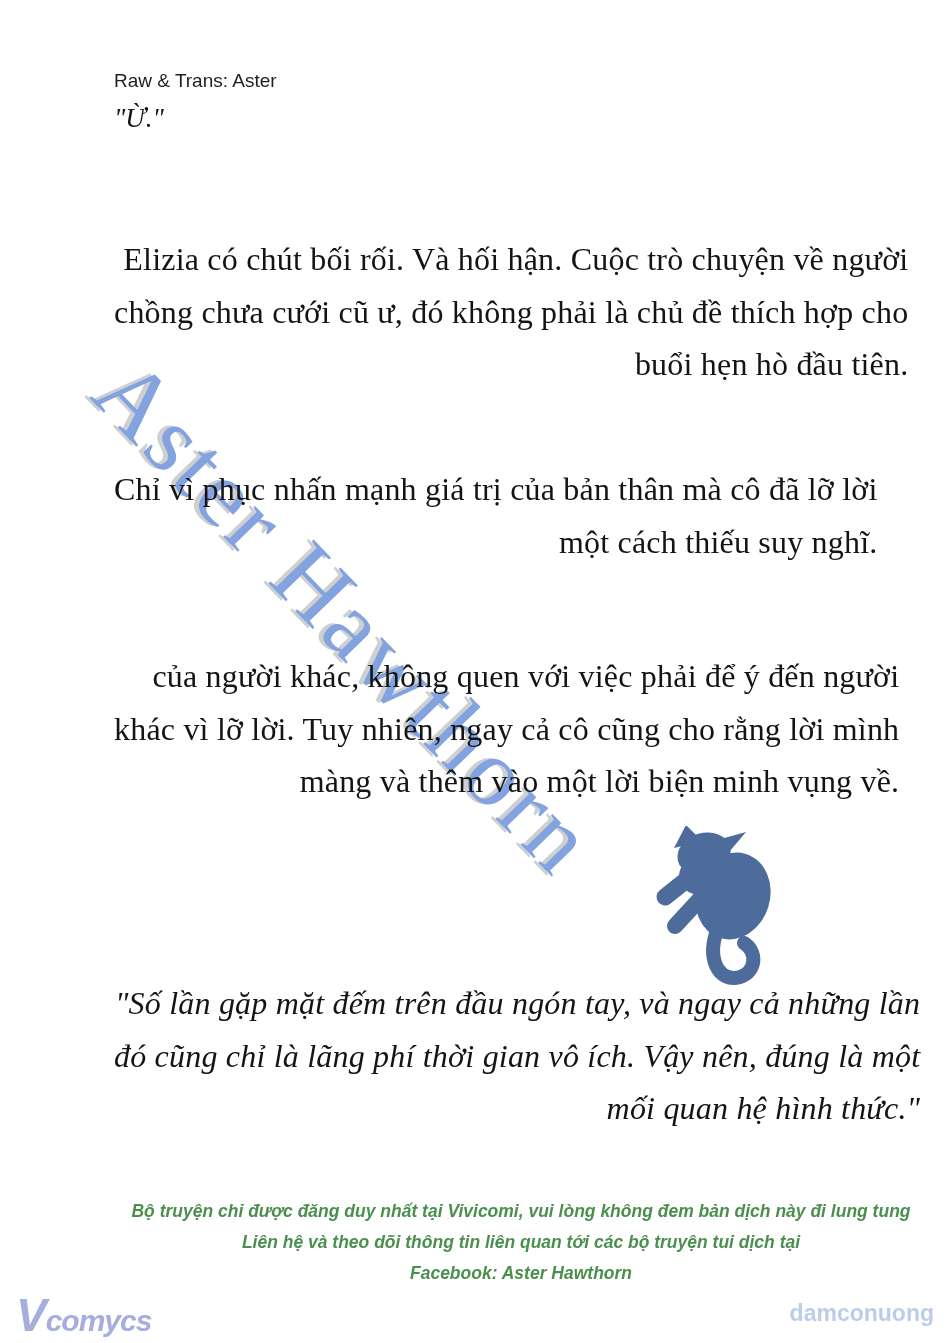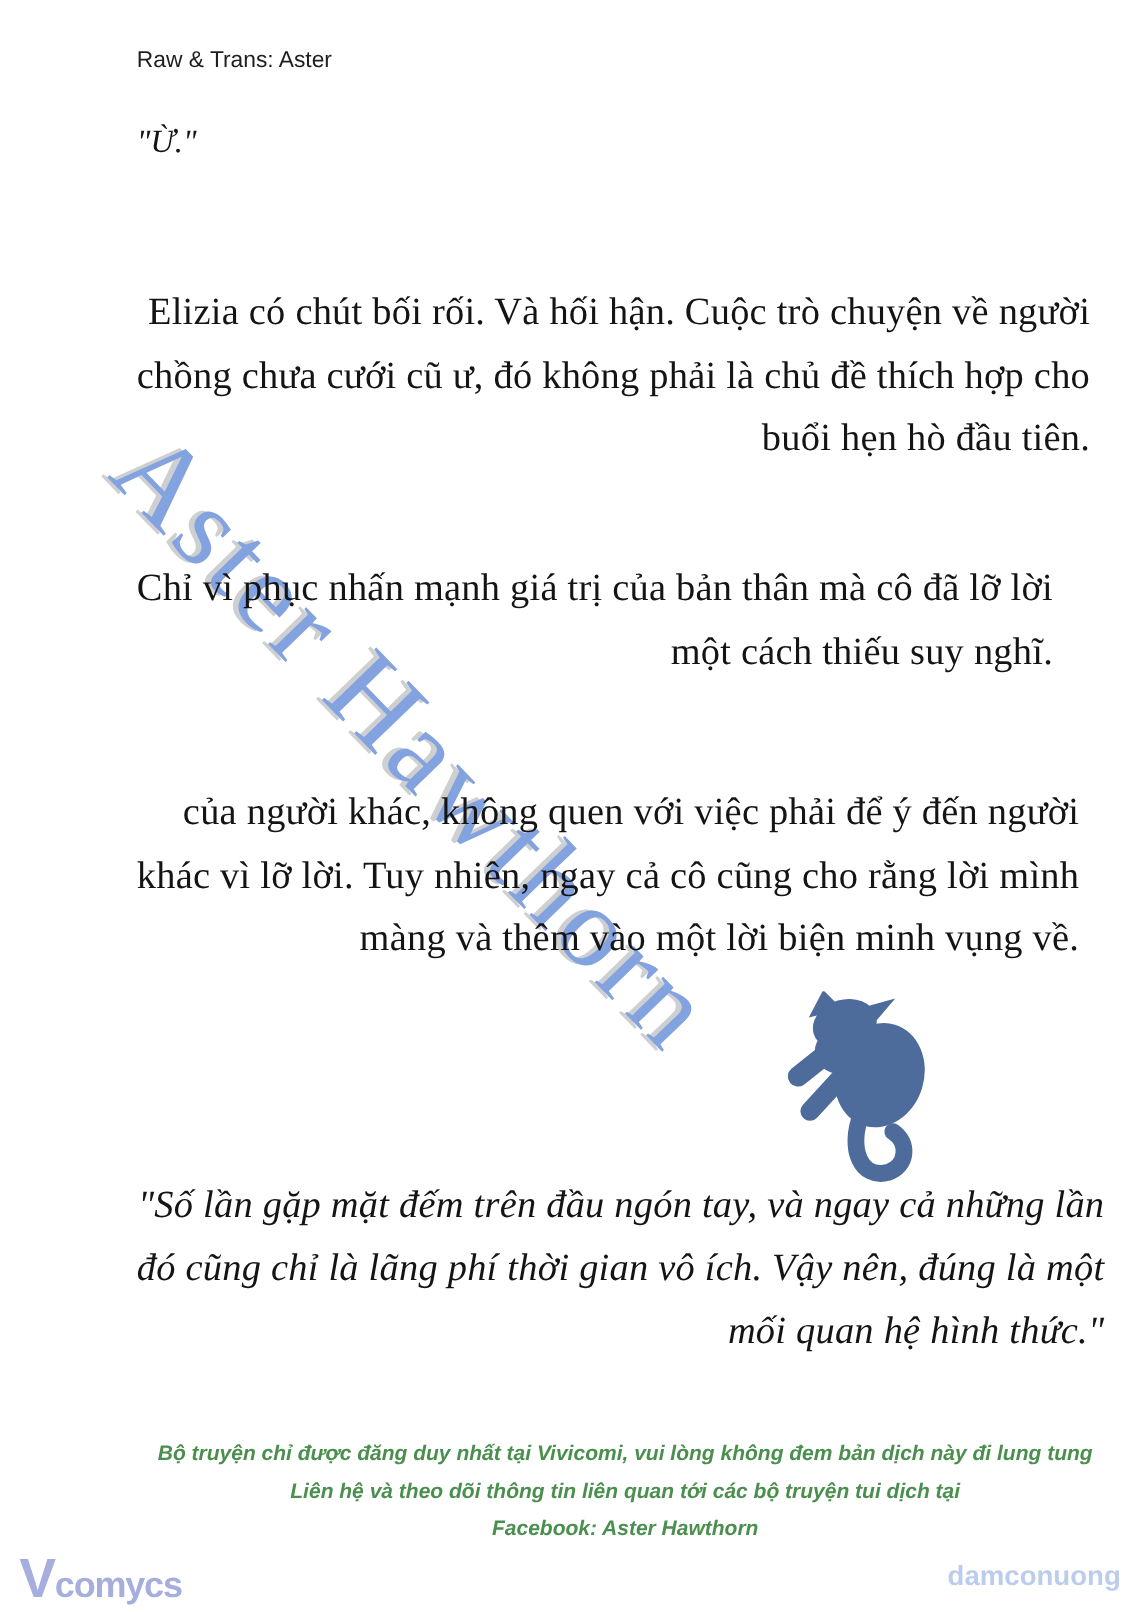--- a/index.html
+++ b/index.html
@@ -2,21 +2,21 @@
 <html><head>
 <meta charset="utf-8">
 <style>
   html,body { margin:0; padding:0; background:#ffffff; }
   .page {
     position:relative; width:950px; height:1343px;
     background:#ffffff; overflow:hidden;
     font-family:"Liberation Serif", serif;
   }
   .credit {
-    position:absolute; left:114px; top:40px;
+    position:absolute; left:114px; top:70px;
     font-family:"Liberation Sans", sans-serif;
     font-size:19px; color:#1f1f1f; z-index:3;
   }
   .para { position:absolute; left:114px; z-index:2; }
   .line {
     font-size:32px; line-height:52.5px; color:#141414;
     white-space:nowrap; letter-spacing:0.2px;text-align:right;
   }
   .italic .line, .italic { font-style:italic; }
   .dialogue {
@@ -35,21 +35,21 @@
   .footer {
     position:absolute; left:0; top:1196px; width:950px; z-index:3;
     text-align:center; font-family:"Liberation Sans", sans-serif;
     font-weight:bold; font-style:italic;
     font-size:17.5px; line-height:31px;
   }
   .footer .fline { white-space:nowrap; }
   .vcomycs {
     position:absolute; left:16px; top:1288px; z-index:3;
     font-family:"Liberation Sans", sans-serif;
-    font-weight:bold; 
+    font-weight:bold; font-style:italic;
     font-size:30px; letter-spacing:-1px;
   }
   .vcomycs::first-letter { font-size:46px; }
   .damconuong {
     position:absolute; right:16px; top:1300px; z-index:3;
     font-family:"Liberation Sans", sans-serif;
     font-weight:bold; font-size:23px;
     text-shadow:1px 1px 0 #ffffff, -1px -1px 0 #ffffff;
   }
 </style>

